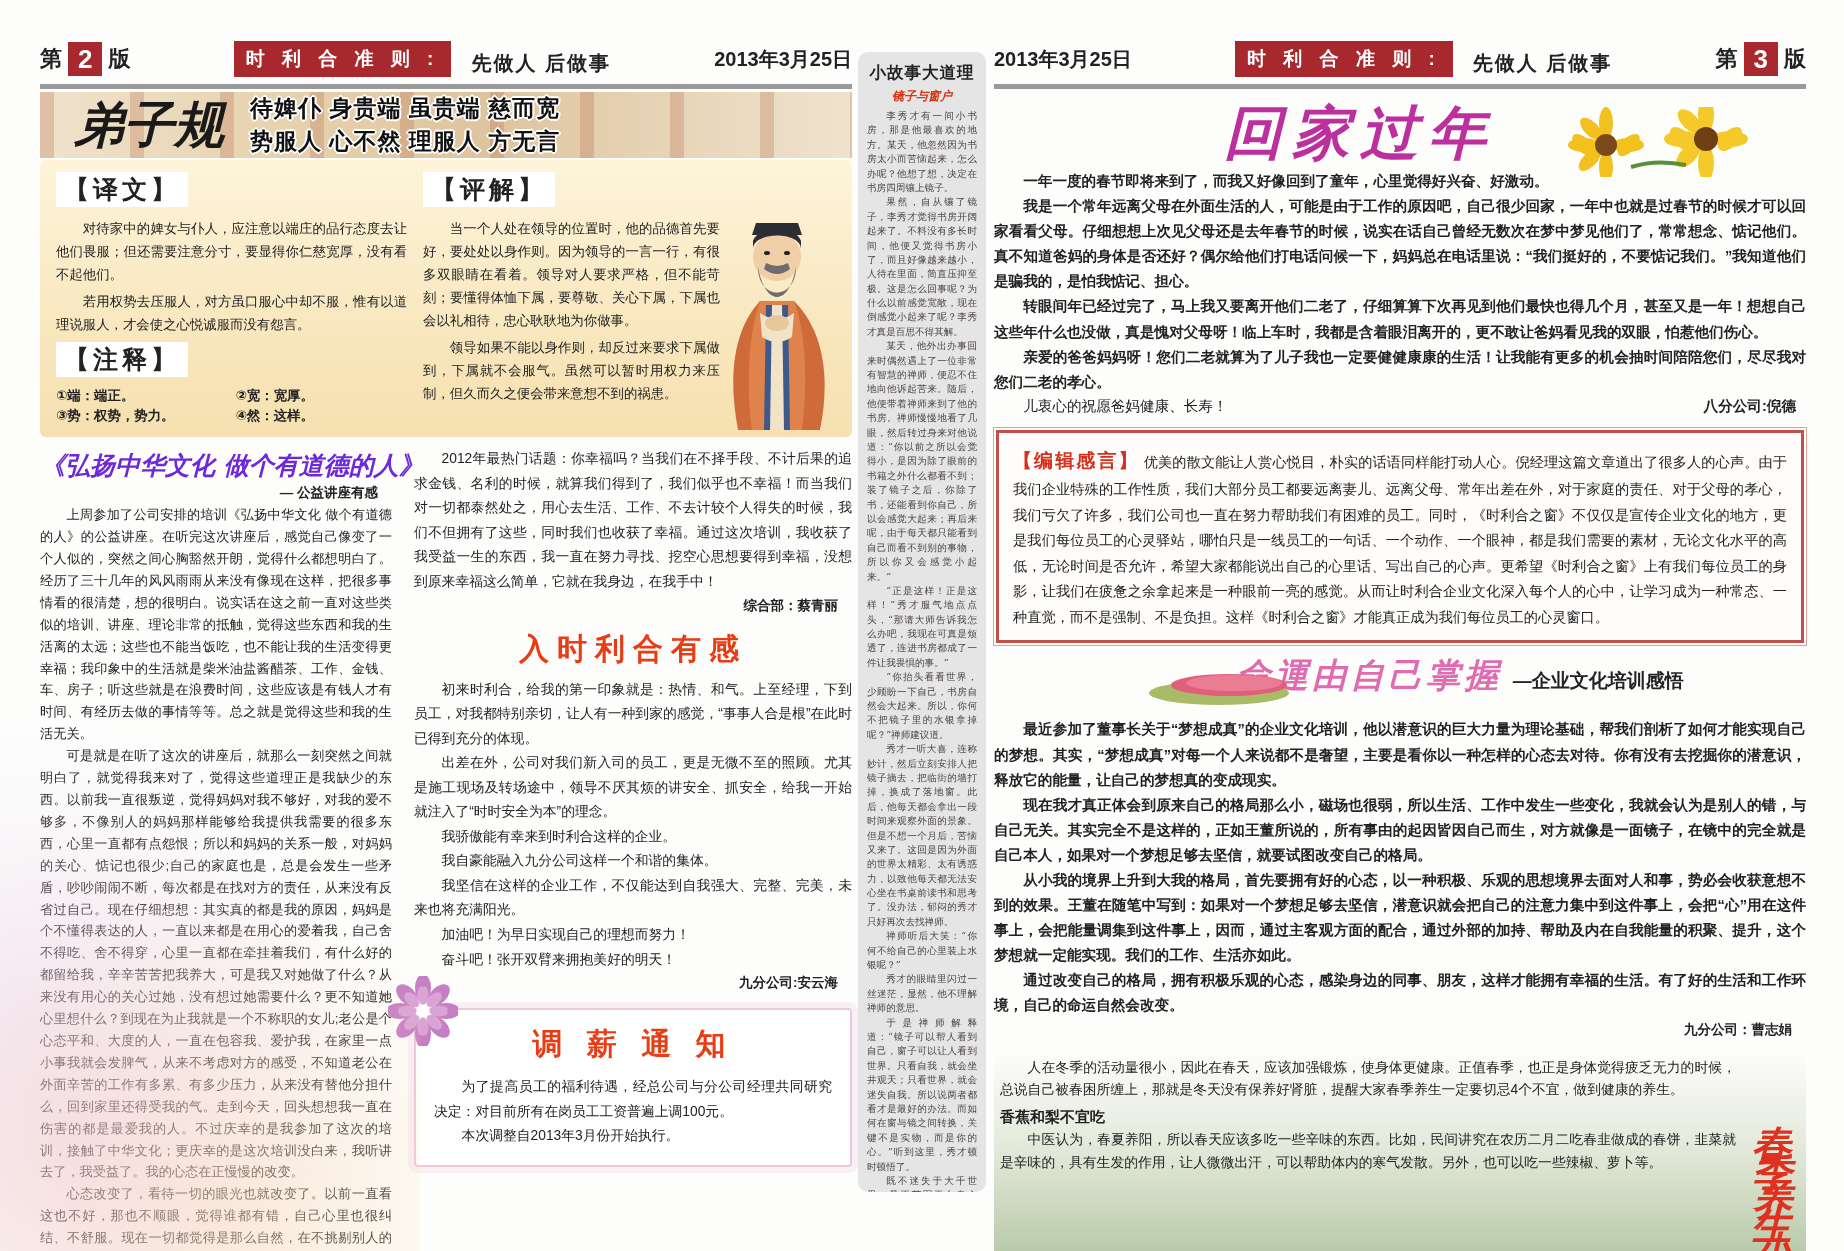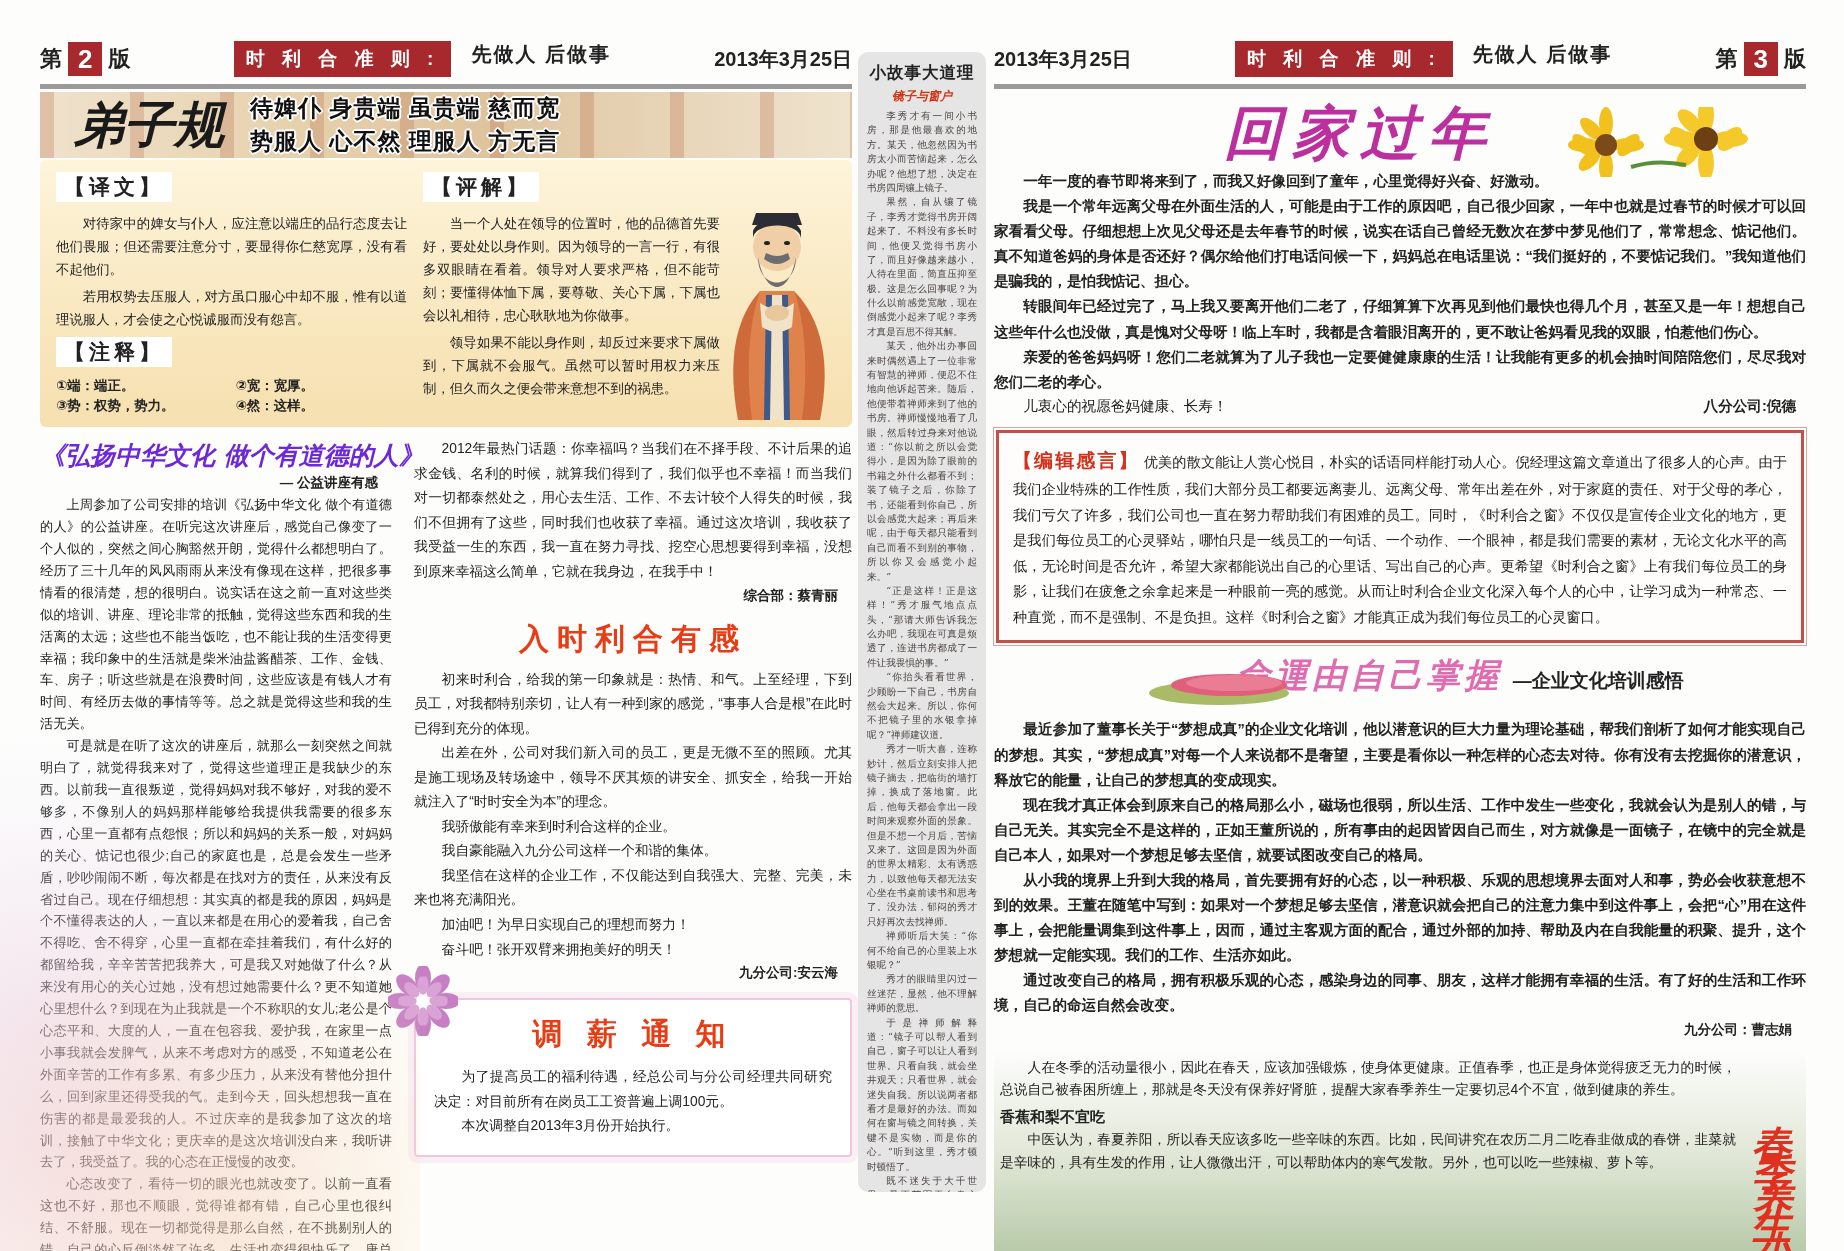--- a/index.html
+++ b/index.html
@@ -13,42 +13,42 @@
                radial-gradient(circle at 8% 60%,rgba(225,210,235,.3),transparent 60%);}
   .page{position:absolute;top:36px;width:812px;}
   .page-left{left:40px;}
   .page-right{left:994px;}
 
   
   .hdr{display:flex;align-items:center;height:46px;}
   .hdr .spacer{flex:1;}
   .pgnum{display:flex;align-items:center;gap:6px;font-size:22px;font-weight:bold;}
   .pgnum .num{background:#a8292d;color:#fff;padding:0 10px;font-size:26px;line-height:34px;}
-  .motto{display:flex;align-items:flex-start;gap:20px;}
+  .motto{display:flex;align-items:flex-end;gap:20px;}
   .motto .box{background:#a8292d;color:#fff;font-weight:bold;font-size:19px;letter-spacing:6px;padding:5px 12px;}
   .motto .txt{font-size:20px;font-weight:bold;letter-spacing:2px;}
   .hdr-date{font-size:20px;font-weight:bold;}
   .rule{height:5px;background:#9a9a9a;margin:2px 0 0 0;}
 
   
   .banner{position:relative;height:66px;margin-top:3px;display:flex;align-items:center;
     background:linear-gradient(90deg,#efe2cc 0%,#e7d2ae 30%,#dec49e 55%,#e8d6ba 80%,#efe3cd 100%);
     overflow:hidden;}
   .banner::before{content:"";position:absolute;inset:0;
     background:repeating-linear-gradient(90deg,rgba(176,92,60,.25) 0 14px,transparent 14px 90px);}
   .dzg-title{position:relative;font-family:"DejaVu Serif",serif;font-style:italic;font-weight:bold;
     font-size:50px;margin:0 26px 0 34px;color:#1a1a1a;white-space:nowrap;}
   .dzg-lines{position:relative;font-weight:900;font-size:23px;line-height:33px;letter-spacing:1px;color:#111;
     text-shadow:-2px 0 #fff,2px 0 #fff,0 -2px #fff,0 2px #fff,-1px -1px #fff,1px 1px #fff,-1px 1px #fff,1px -1px #fff;
     white-space:nowrap;}
 
   
   .cream{position:relative;margin-top:2px;border-radius:6px;padding:10px 14px 12px 16px;
     background:linear-gradient(180deg,#fdf4da,#f8e5ba 70%,#f6e0b0);display:flex;gap:16px;}
-  .cream h3{margin:2px 0 6px 0;font-size:21px;letter-spacing:4px;background:#fff;display:inline-block;
+  .cream h3{margin:2px 0 6px 0;font-size:25px;letter-spacing:4px;background:#fff;display:inline-block;
     padding:1px 8px;font-weight:900;}
   .cream p{margin:4px 0;font-size:13.4px;line-height:1.72;text-align:justify;text-indent:2em;}
   .c-left{width:46%;}
   .c-right{width:54%;padding-right:118px;}
   .notes{display:grid;grid-template-columns:1fr 1fr;gap:2px 8px;font-size:13.4px;font-weight:bold;margin-top:4px;}
   .confucius{position:absolute;right:6px;bottom:4px;width:138px;height:228px;}
 
   
   .cols{display:flex;gap:22px;margin-top:10px;}
   .colA{width:352px;}

